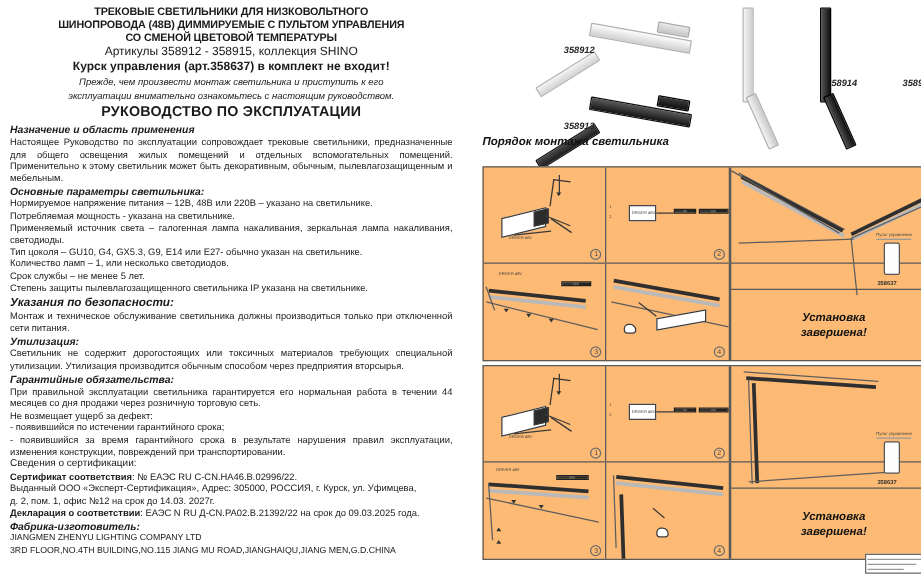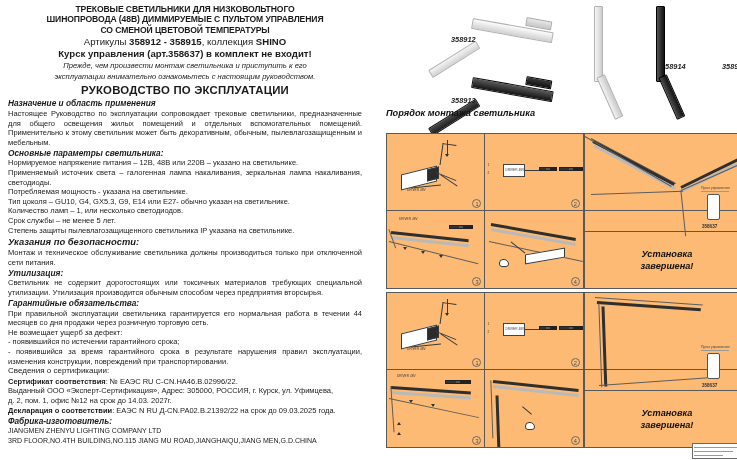--- a/index.html
+++ b/index.html
@@ -29,21 +29,21 @@
     font-size: 8.6px;
     line-height: 10.4px;
     letter-spacing: -0.1px;
   }
   .hdr-arts {
     text-align: center;
     font-size: 9.6px;
     line-height: 12px;
     margin-top: 1px;
   }
-  .hdr-arts b { font-weight: bold; }
+  .hdr-arts b { font-weight: normal; }
   .hdr-remote {
     text-align: center;
     font-weight: bold;
     font-size: 9.6px;
     line-height: 12px;
   }
   .hdr-ital {
     text-align: center;
     font-style: italic;
     font-size: 7.6px;
@@ -305,22 +305,22 @@
     <div class="hdr-manual">РУКОВОДСТВО ПО ЭКСПЛУАТАЦИИ</div>
 
     <div>
       <div class="sec-head">Назначение и область применения</div>
       <div class="body-txt">Настоящее Руководство по эксплуатации сопровождает трековые светильники, предназначенные для общего освещения жилых помещений и отдельных вспомогательных помещений. Применительно к этому светильник может быть декоративным, обычным, пылевлагозащищенным и мебельным.</div>
     </div>
 
     <div>
       <div class="sec-head">Основные параметры светильника:</div>
       <div class="body-txt nj">Нормируемое напряжение питания – 12В, 48В или 220В – указано на светильнике.</div>
+      <div class="body-txt nj">Потребляемая мощность - указана на светильнике.</div>
       <div class="body-txt">Применяемый источник света – галогенная лампа накаливания, зеркальная лампа накаливания, светодиоды.</div>
-      <div class="body-txt nj">Потребляемая мощность - указана на светильнике.</div>
       <div class="body-txt nj">Тип цоколя – GU10, G4, GX5.3, G9, E14 или E27- обычно указан на светильнике.</div>
       <div class="body-txt nj">Количество ламп – 1, или несколько светодиодов.</div>
       <div class="body-txt nj">Срок службы – не менее 5 лет.</div>
       <div class="body-txt nj">Степень защиты пылевлагозащищенного светильника IP указана на светильнике.</div>
     </div>
 
 
     <div>
       <div class="sec-head big">Указания по  безопасности:</div>
       <div class="body-txt">Монтаж и техническое обслуживание светильника должны производиться только при отключенной сети питания.</div>

